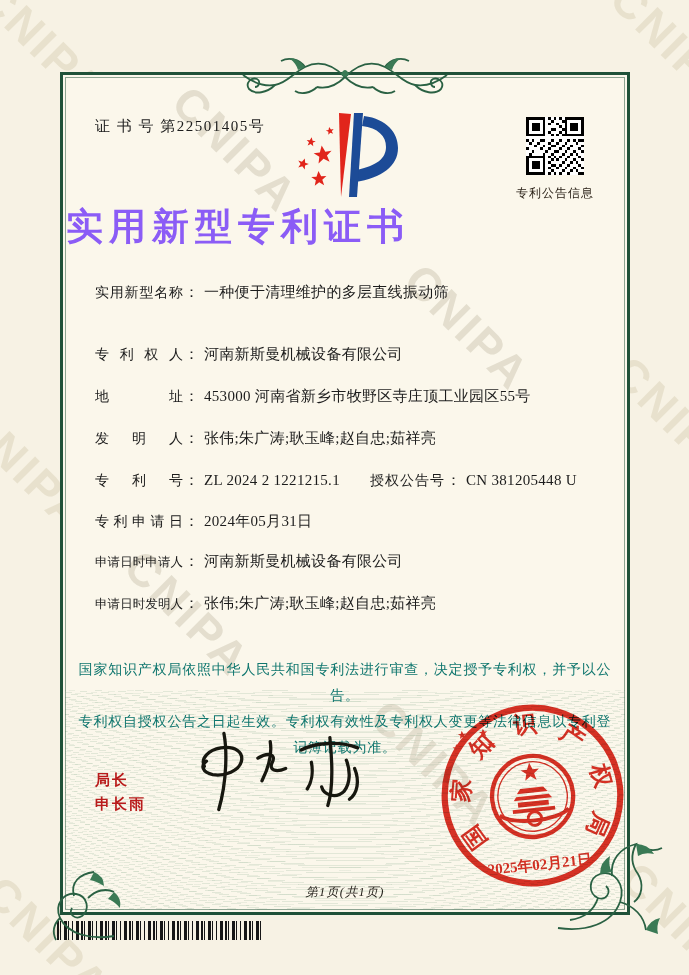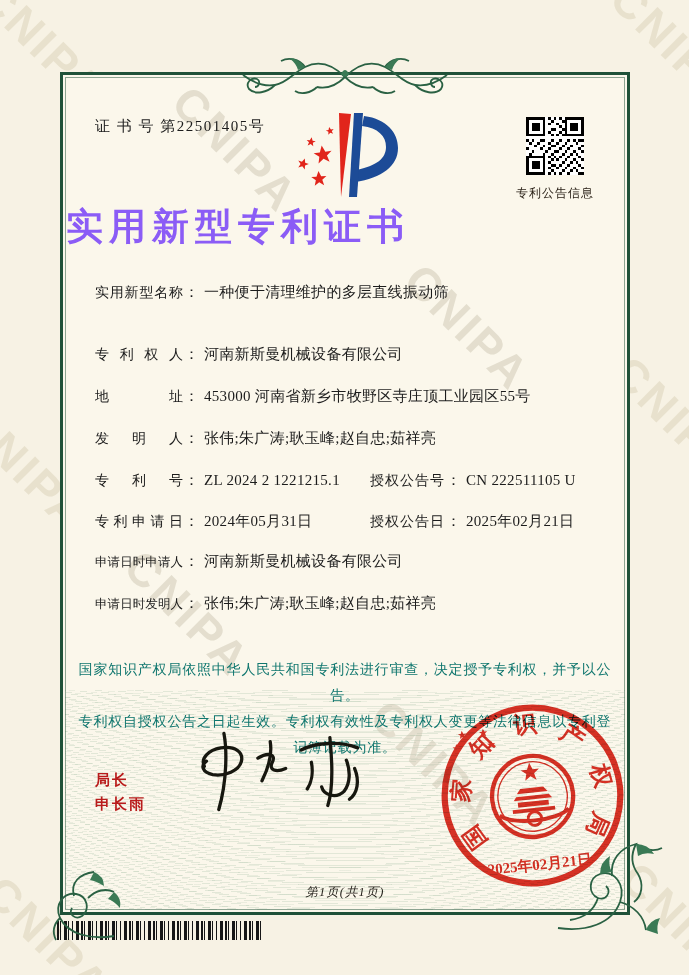--- a/index.html
+++ b/index.html
@@ -148,28 +148,25 @@
 </div>
 <div class="row" style="top:387px">
   <span class="lbl">地址</span><span class="colon">：</span><span class="val">453000 河南省新乡市牧野区寺庄顶工业园区55号</span>
 </div>
 <div class="row" style="top:429px">
   <span class="lbl">发明人</span><span class="colon">：</span><span class="val">张伟;朱广涛;耿玉峰;赵自忠;茹祥亮</span>
 </div>
 <div class="row" style="top:471px">
   <span class="lbl">专利号</span><span class="colon">：</span><span class="val">ZL 2024 2 1221215.1</span>
   <span class="col2">
-    <span class="lbl2">授权公告号</span><span class="colon">：</span><span class="val">CN 222511105 U</span>
+    <span class="lbl2">授权公告号</span><span class="colon">：</span><span class="val">CN 381205448 U</span>
   </span>
 </div>
 <div class="row" style="top:512px">
   <span class="lbl">专利申请日</span><span class="colon">：</span><span class="val">2024年05月31日</span>
-  <span class="col2">
-    <span class="lbl2">授权公告日</span><span class="colon">：</span><span class="val">2025年02月21日</span>
-  </span>
 </div>
 <div class="row" style="top:552px">
   <span class="lbl wide">申请日时申请人</span><span class="colon">：</span><span class="val">河南新斯曼机械设备有限公司</span>
 </div>
 <div class="row" style="top:594px">
   <span class="lbl wide">申请日时发明人</span><span class="colon">：</span><span class="val">张伟;朱广涛;耿玉峰;赵自忠;茹祥亮</span>
 </div>
 
 <div class="decl">
   <div>国家知识产权局依照中华人民共和国专利法进行审查，决定授予专利权，并予以公告。</div>

